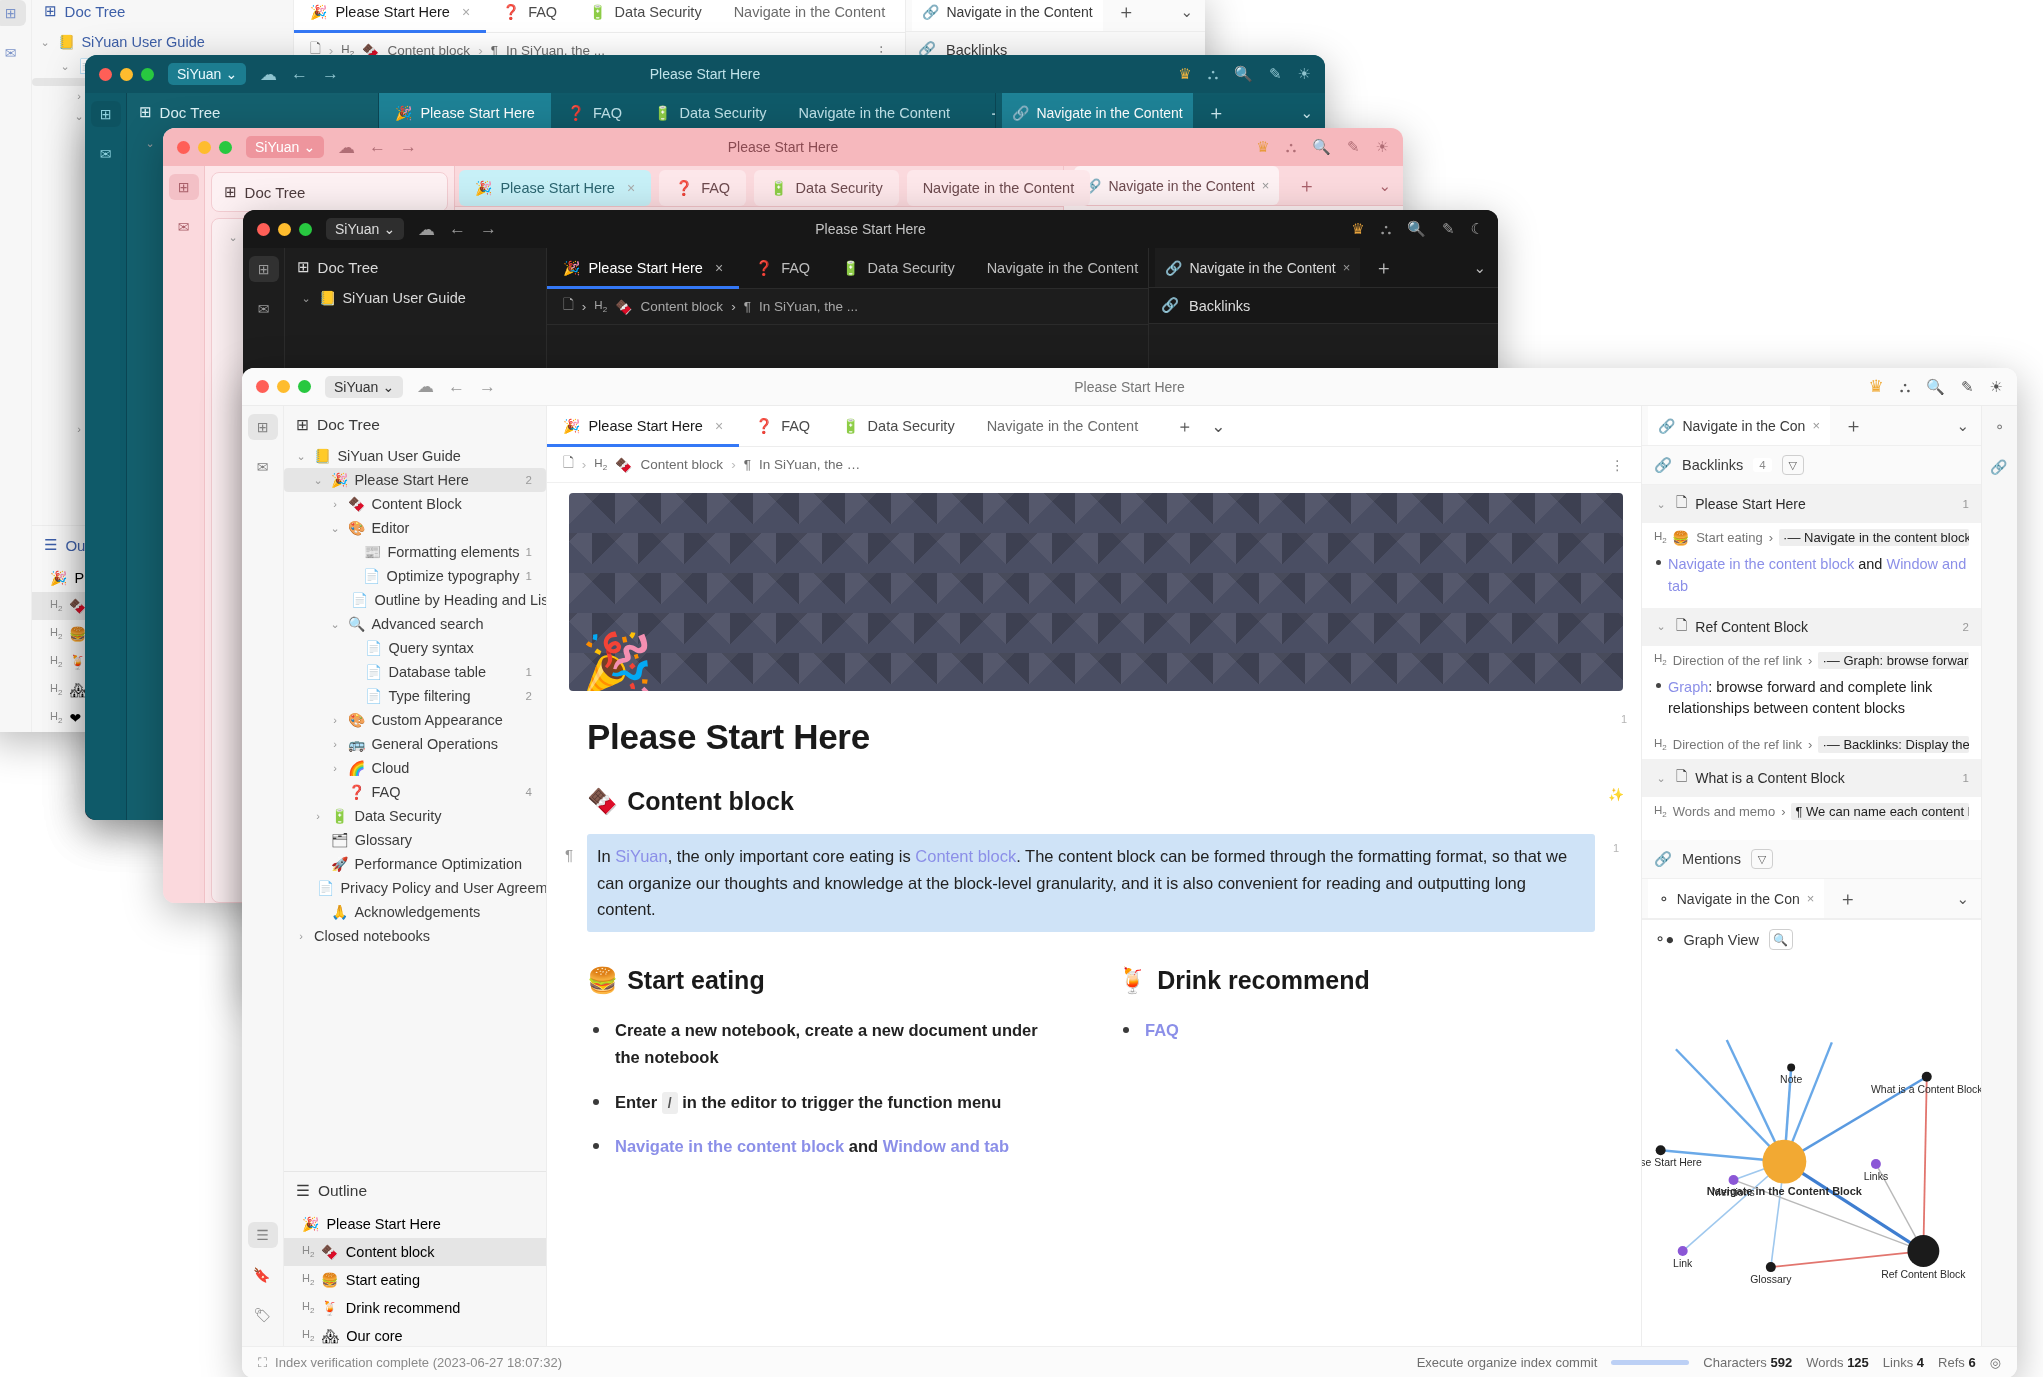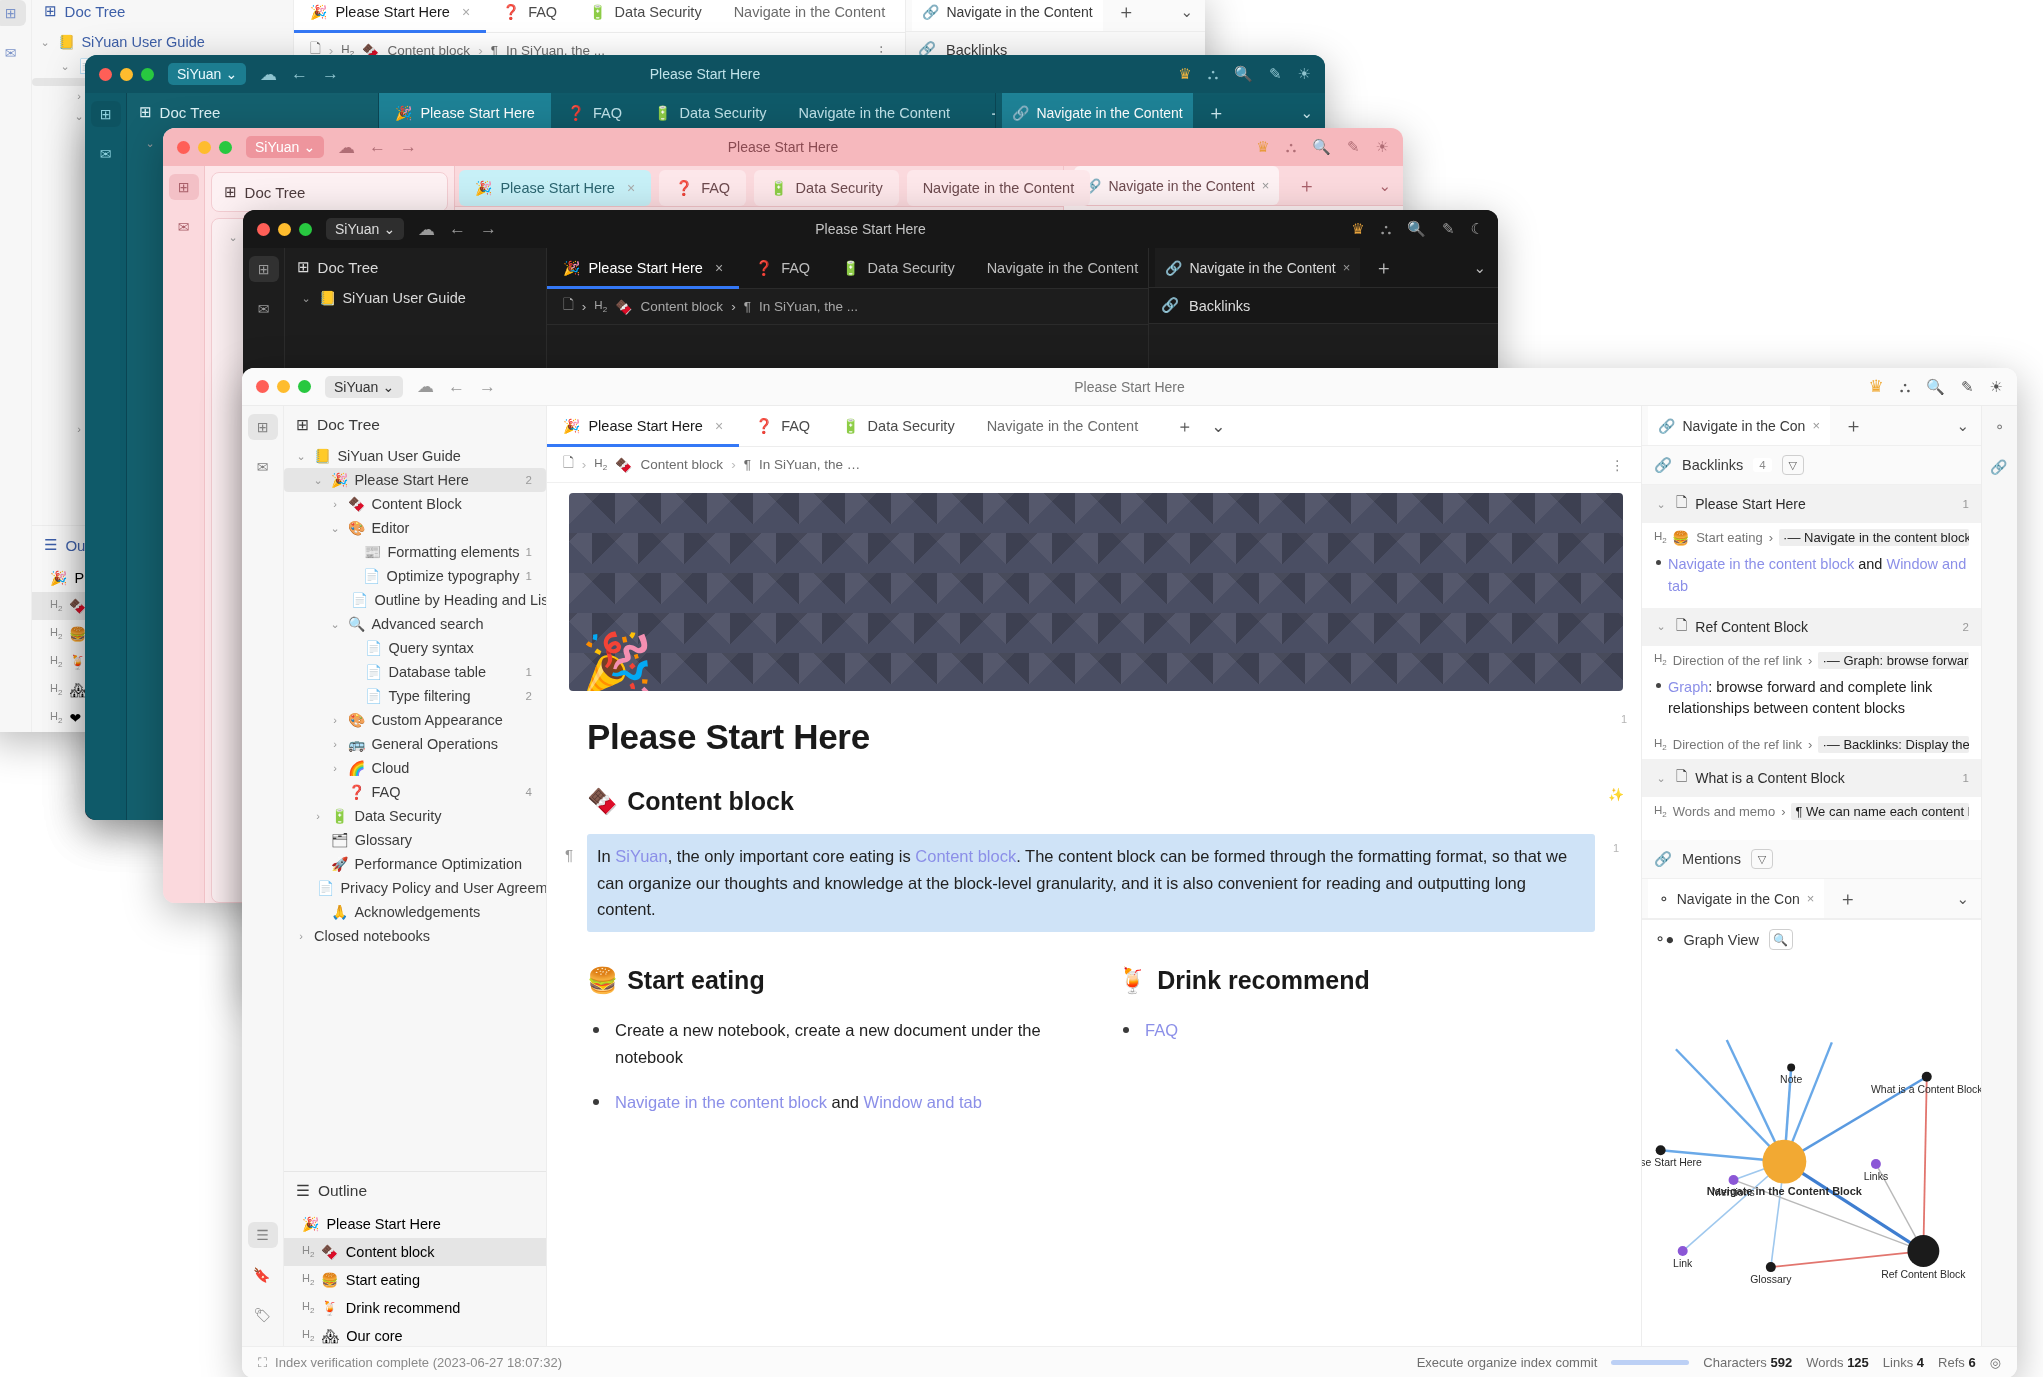--- a/index.html
+++ b/index.html
@@ -94,21 +94,21 @@
   h1.title{font-size:35px;font-weight:bold;color:#1a1a1a;letter-spacing:-0.3px;}
   h2.sec{font-size:25px;font-weight:bold;color:#1a1a1a;margin-top:30px;display:flex;align-items:center;gap:9px;}
   .para{margin-top:18px;background:#cfe3f7;border-radius:3px;padding:9px 10px;font-size:16.5px;line-height:1.62;color:#222;position:relative;}
   .pilcrow{position:absolute;left:-22px;top:9px;color:#9a9a9a;font-size:15px;}
   .ln{position:absolute;right:-18px;font-size:11px;color:#b5b5b5;}
   .link{color:#8b8fe8;}
   .bluelink{color:#3f7ae0;}
   .cols{display:flex;gap:52px;margin-top:34px;}
   .col{flex:1;}
   ul.bl{margin:22px 0 0 0;list-style:none;}
-  ul.bl li{position:relative;padding-left:28px;font-size:16.5px;line-height:1.62;color:#222;margin-bottom:18px;}
+  ul.bl li{position:relative;padding-left:28px;font-size:16.5px;line-height:1.62;color:#222;margin-bottom:18px;font-weight:bold;}
   ul.bl li::before{content:"";position:absolute;left:6px;top:10px;width:6px;height:6px;border-radius:50%;background:#3a3a3a;}
   .kbd{display:inline-block;background:#eee;border-radius:3px;padding:0 6px;font-size:14px;color:#555;}
   .community{position:absolute;left:0;right:0;bottom:8px;text-align:center;font-size:13px;color:#9a9a9a;}
 
   
   .rightpanel{width:340px;background:#fff;border-left:1px solid #ededed;display:flex;flex-direction:column;}
   .rtabs{height:40px;display:flex;align-items:center;border-bottom:1px solid #efefef;padding-left:6px;background:#fafafa;}
   .rtab{display:flex;align-items:center;gap:7px;font-size:14px;color:#3a3a3a;padding:0 10px;height:100%;background:#fff;}
   .rtab .x{color:#999;font-size:13px;}
   .rplus{font-size:19px;color:#555;padding:0 14px;}
@@ -853,20 +853,21 @@
           </div>
 
           <div class="cols">
             <div class="col">
               <h2 class="sec" style="margin-top:0">
                 <span>🍔</span>
                 <span>Start eating</span>
               </h2>
               <ul class="bl">
                 <li><span>Create a new notebook, create a new document under the notebook</span></li>
+                <li><span>Enter </span><span class="kbd">/</span><span> in the editor to trigger the function menu</span></li>
                 <li><span class="link">Navigate in the content block</span><span> and </span><span class="link">Window and tab</span></li>
               </ul>
             </div>
             <div class="col">
               <h2 class="sec" style="margin-top:0">
                 <span>🍹</span>
                 <span>Drink recommend</span>
               </h2>
               <ul class="bl">
                 <li><span class="link">FAQ</span></li>

